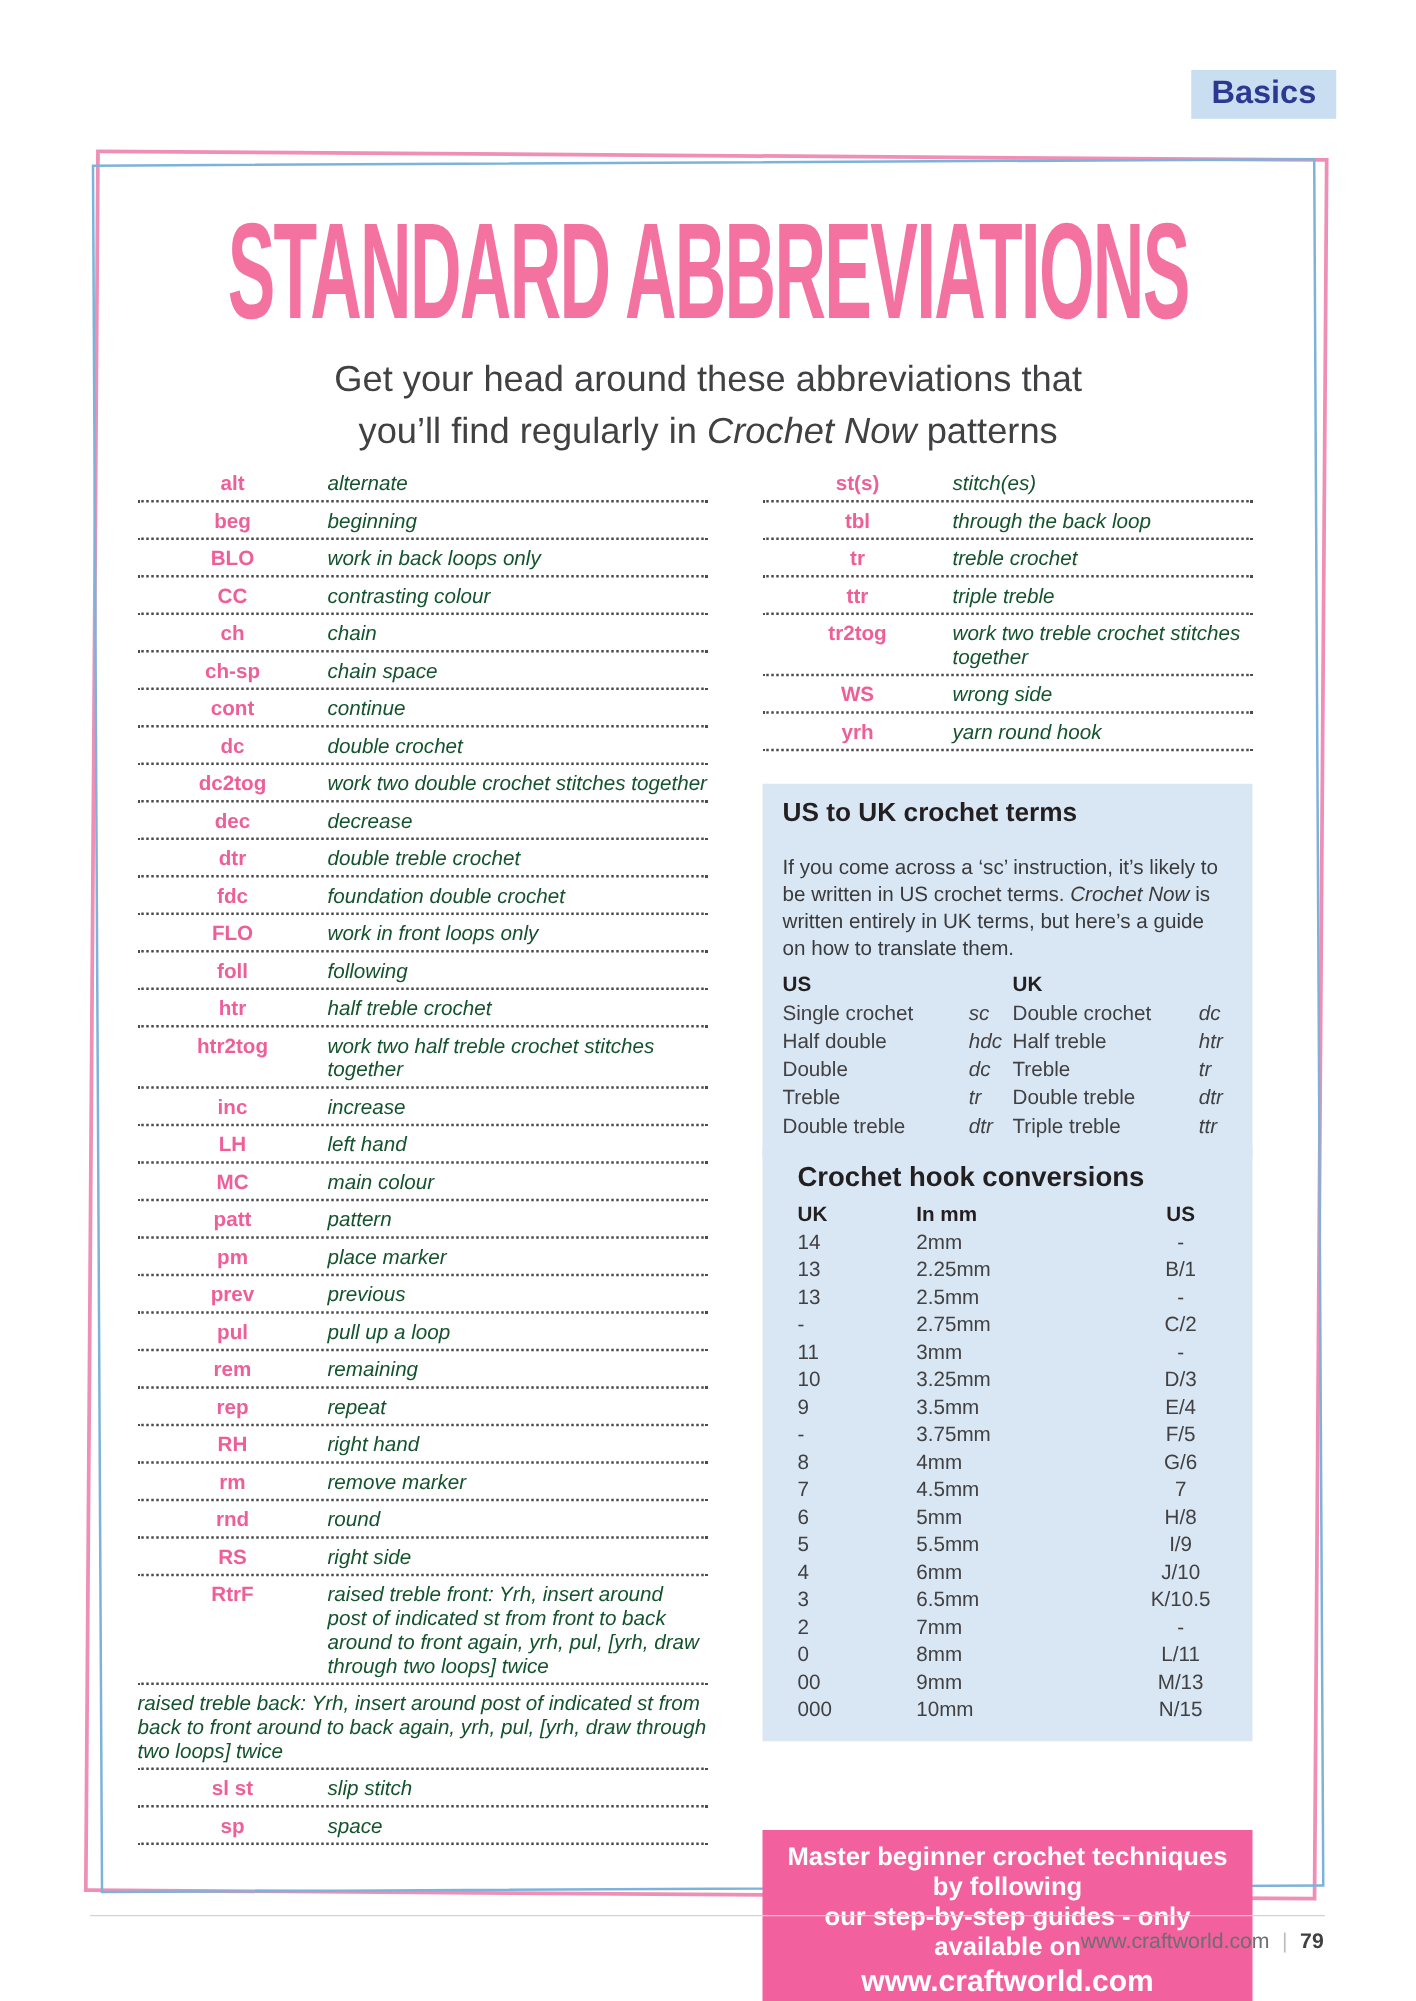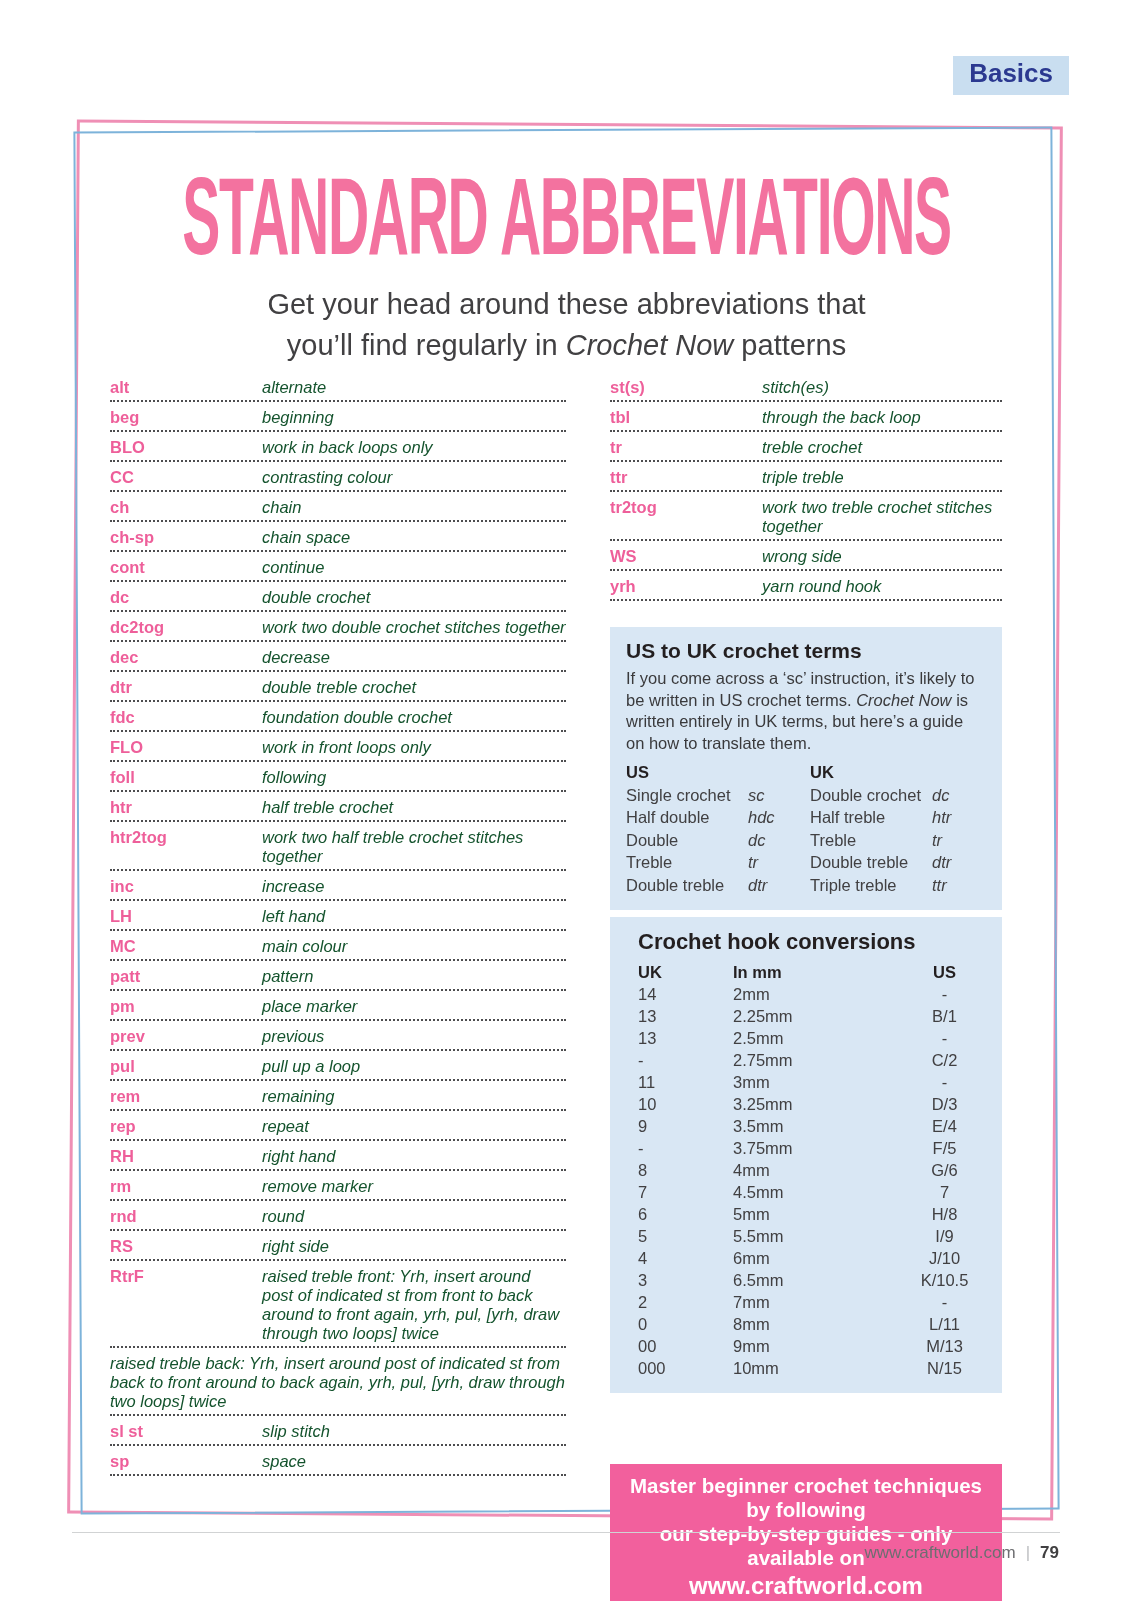--- a/index.html
+++ b/index.html
@@ -23,32 +23,32 @@
            white-space: nowrap; }
 
   .subtitle { position: absolute; left: 0; top: 284px; width: 100%; text-align: center;
               font-size: 29px; line-height: 41px; color: #414042; }
 
   .abbr-list { position: absolute; top: 372px; }
   .abbr-list.left  { left: 110px; width: 456px; }
   .abbr-list.right { left: 610px; width: 392px; }
   .abbr-row { display: flex; border-bottom: 2px dotted #4d4d4f; padding: 6px 0 3px;
               line-height: 19px; font-size: 16.5px; }
-  .abbr-row .abbr { flex: 0 0 152px; font-weight: bold; color: var(--abbr-pink, #ee5f9a); }
+  .abbr-row .abbr { flex: 0 0 152px; font-weight: bold; color: var(--abbr-pink, #ee5f9a); text-align: center; }
   .abbr-row .meaning { flex: 1; font-style: italic; color: #14532d; }
 
   .box { position: absolute; left: 610px; width: 392px; background: var(--box-blue, #d9e7f4); }
   .box.usuk { top: 627px; padding: 12px 16px 14px; }
-  .box.usuk h2 { font-size: 21px; color: #231f20; margin-bottom: 5px; }
+  .box.usuk h2 { font-size: 21px; color: #231f20; margin-bottom: 21px; }
   .box.usuk .intro { font-size: 16.5px; line-height: 21.5px; color: #3a3a3c; }
   .usuk-grid { margin-top: 7px; }
   .usuk-row { display: grid; grid-template-columns: 122px 62px 122px 1fr;
               font-size: 16.5px; line-height: 22.5px; }
   .usuk-row.head { font-weight: bold; color: #231f20; }
-  .usuk-row .ab { font-style: italic; }
+  .usuk-row .ab { font-style: italic; margin-left: 27px; }
 
   .box.hook { top: 917px; padding: 10px 16px 14px; }
   .box.hook h2 { font-size: 22px; color: #231f20; margin: 2px 0 6px 12px; }
   .hook-row { display: grid; grid-template-columns: 95px 170px 1fr; font-size: 16.5px;
               line-height: 22px; padding-left: 12px; }
   .hook-row span:last-child { text-align: center; }
   .hook-row.head { font-weight: bold; color: #231f20; }
 
   .promo { position: absolute; left: 610px; top: 1464px; width: 392px;
            background: var(--promo-pink, #f2609d); color: #fff; text-align: center;

